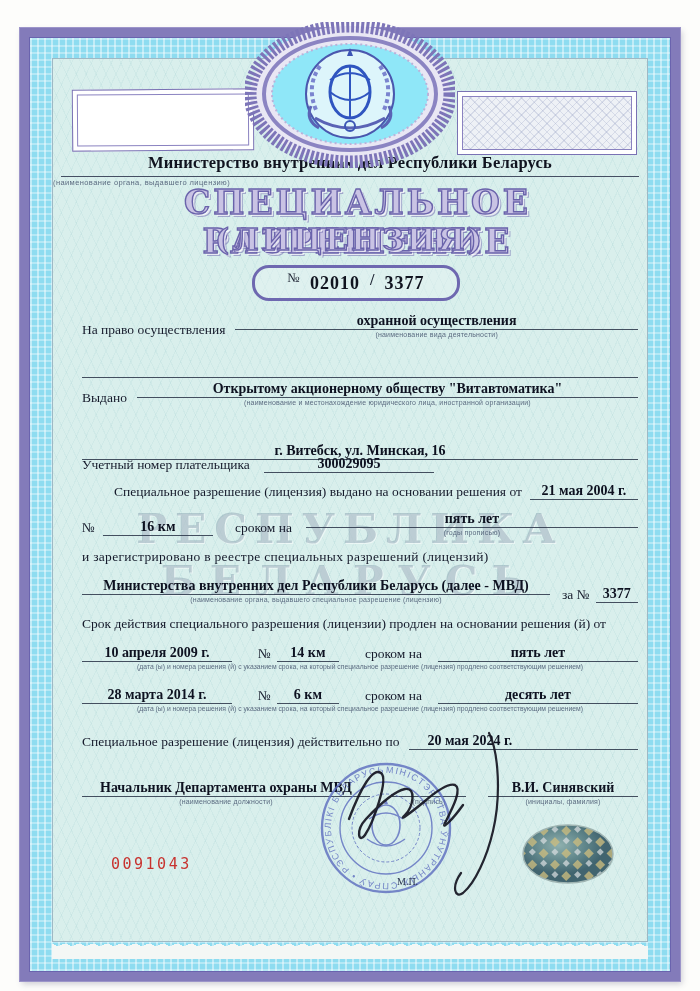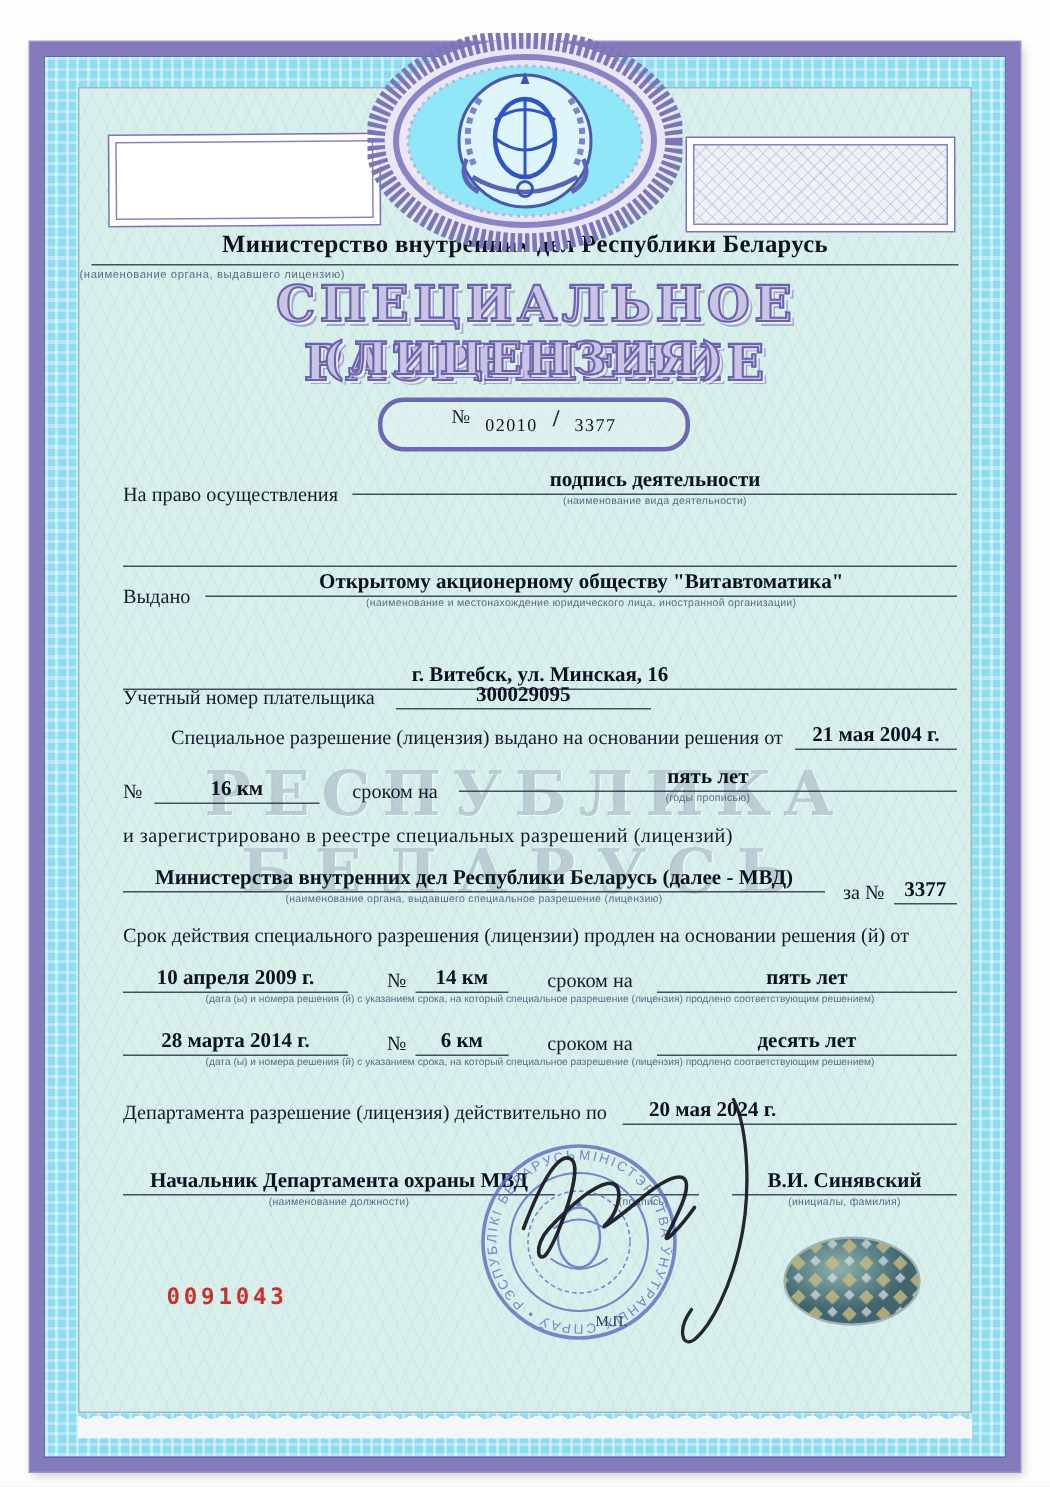--- a/index.html
+++ b/index.html
@@ -47,21 +47,21 @@
   .otitle{position:absolute;left:0;right:0;text-align:center;z-index:2;
        font-family:"DejaVu Serif",serif;font-weight:bold;letter-spacing:3px;
        color:#c9c3e4;-webkit-text-stroke:1.4px #6a63ab;
        text-shadow:2px 2px 0 rgba(255,255,255,.75), 3px 3px 0 rgba(106,99,171,.5);}
   .otitle.l1{top:124px;font-size:33px;padding-left:15px;}
   .otitle.l2{top:163px;font-size:30px;}
   .badge{position:absolute;left:199px;top:206px;width:202px;height:30px;z-index:2;
        border:3px solid #6e68b0;border-radius:17px;display:flex;align-items:center;
        justify-content:center;gap:10px;background:rgba(235,245,246,.35);}
   .badge .no{font-size:13px;color:#1a2030;align-self:flex-start;margin-top:2px;}
-  .badge .num{font-weight:normal;font-size:12px;color:#10131f;letter-spacing:1px;}
+  .badge .num{font-weight:bold;font-size:18px;color:#10131f;letter-spacing:1px;}
   .badge .slash{font-size:16px;font-weight:bold;transform:translateY(-3px);}
   
   .row{position:absolute;left:29px;right:9px;display:flex;align-items:flex-end;z-index:2;}
   .lbl{white-space:nowrap;font-size:13.5px;line-height:17px;color:#151a2b;}
   .uv{border-bottom:1px solid rgba(40,50,70,.85);text-align:center;
       font-weight:bold;font-size:14px;line-height:17px;color:#0d1120;}
   .uw{display:flex;flex-direction:column;}
   .cap{font-family:"Liberation Sans",sans-serif;font-size:7px;color:#5b6b80;
       text-align:center;padding-top:1px;letter-spacing:.2px;}
   .capline{position:absolute;left:29px;right:9px;text-align:center;z-index:2;
@@ -70,21 +70,21 @@
   .plain{position:absolute;left:29px;font-size:13.5px;z-index:2;color:#151a2b;}
   .blankline{position:absolute;left:29px;right:9px;top:304px;height:14px;z-index:2;
       border-bottom:1px solid rgba(40,50,70,.85);}
   
   .watermark{position:absolute;left:0;right:0;top:446px;z-index:1;text-align:center;
       font-family:"DejaVu Serif",serif;font-weight:bold;color:rgba(122,148,164,.42);
       text-shadow:1px 1px 0 rgba(255,255,255,.5);}
   .watermark .w1{font-size:41px;letter-spacing:8px;}
   .watermark .w2{font-size:41px;letter-spacing:14px;margin-top:4px;}
   .serial{position:absolute;left:58px;top:796px;z-index:3;
-      font-family:"DejaVu Sans Mono",monospace;font-weight:bold;font-size:15px;
+      font-family:"DejaVu Sans Mono",monospace;font-weight:normal;font-size:15px;
       letter-spacing:2.5px;color:#c8322e;}
   .stamp{position:absolute;left:264px;top:700px;z-index:2;opacity:.82;}
   .mp{position:absolute;left:344px;top:817px;z-index:3;font-size:10px;color:#2a3350;}
   .signature{position:absolute;left:268px;top:668px;z-index:4;}
   .holo{position:absolute;left:468px;top:764px;z-index:3;}
 </style>
 </head>
 <body>
 
 <div class="sheet">
@@ -109,21 +109,21 @@
         <div class="badge">
           <span class="no">№</span>
           <span class="num">02010</span>
           <span class="slash">/</span>
           <span class="num">3377</span>
         </div>
 
         <div class="row" style="top:253px;">
           <span class="lbl" style="margin-right:10px;">На право осуществления</span>
           <span class="uw grow">
-            <span class="uv">подпись деятельности</span>
+            <span class="uv">охранной осуществления</span>
             <span class="cap">(наименование вида деятельности)</span>
           </span>
         </div>
 
         <div class="blankline"></div>
 
         <div class="row" style="top:321px;">
           <span class="lbl" style="margin-right:10px;">Выдано</span>
           <span class="uw grow">
             <span class="uv">Открытому акционерному обществу "Витавтоматика"</span>
@@ -181,21 +181,21 @@
         <div class="row" style="top:627px;">
           <span class="uv" style="width:150px;">28 марта 2014 г.</span>
           <span class="lbl" style="margin:0 6px 0 26px;">№</span>
           <span class="uv" style="width:62px;">6 км</span>
           <span class="lbl" style="margin:0 16px 0 26px;">сроком на</span>
           <span class="uv grow">десять лет</span>
         </div>
         <div class="capline" style="top:646px;">(дата (ы) и номера решения (й) с указанием срока, на который специальное разрешение (лицензия) продлено соответствующим решением)</div>
 
         <div class="row" style="top:673px;">
-          <span class="lbl" style="margin-right:10px;">Департамента разрешение (лицензия) действительно по</span>
+          <span class="lbl" style="margin-right:10px;">Специальное разрешение (лицензия) действительно по</span>
           <span class="uv grow" style="text-align:left;padding-left:18px;">20 мая 2024 г.</span>
         </div>
 
         <div class="row" style="top:720px;">
           <span class="uw" style="width:288px;">
             <span class="uv">Начальник Департамента охраны МВД</span>
             <span class="cap">(наименование должности)</span>
           </span>
           <span class="uw grow" style="margin:0 22px;">
             <span class="uv">&nbsp;</span>

